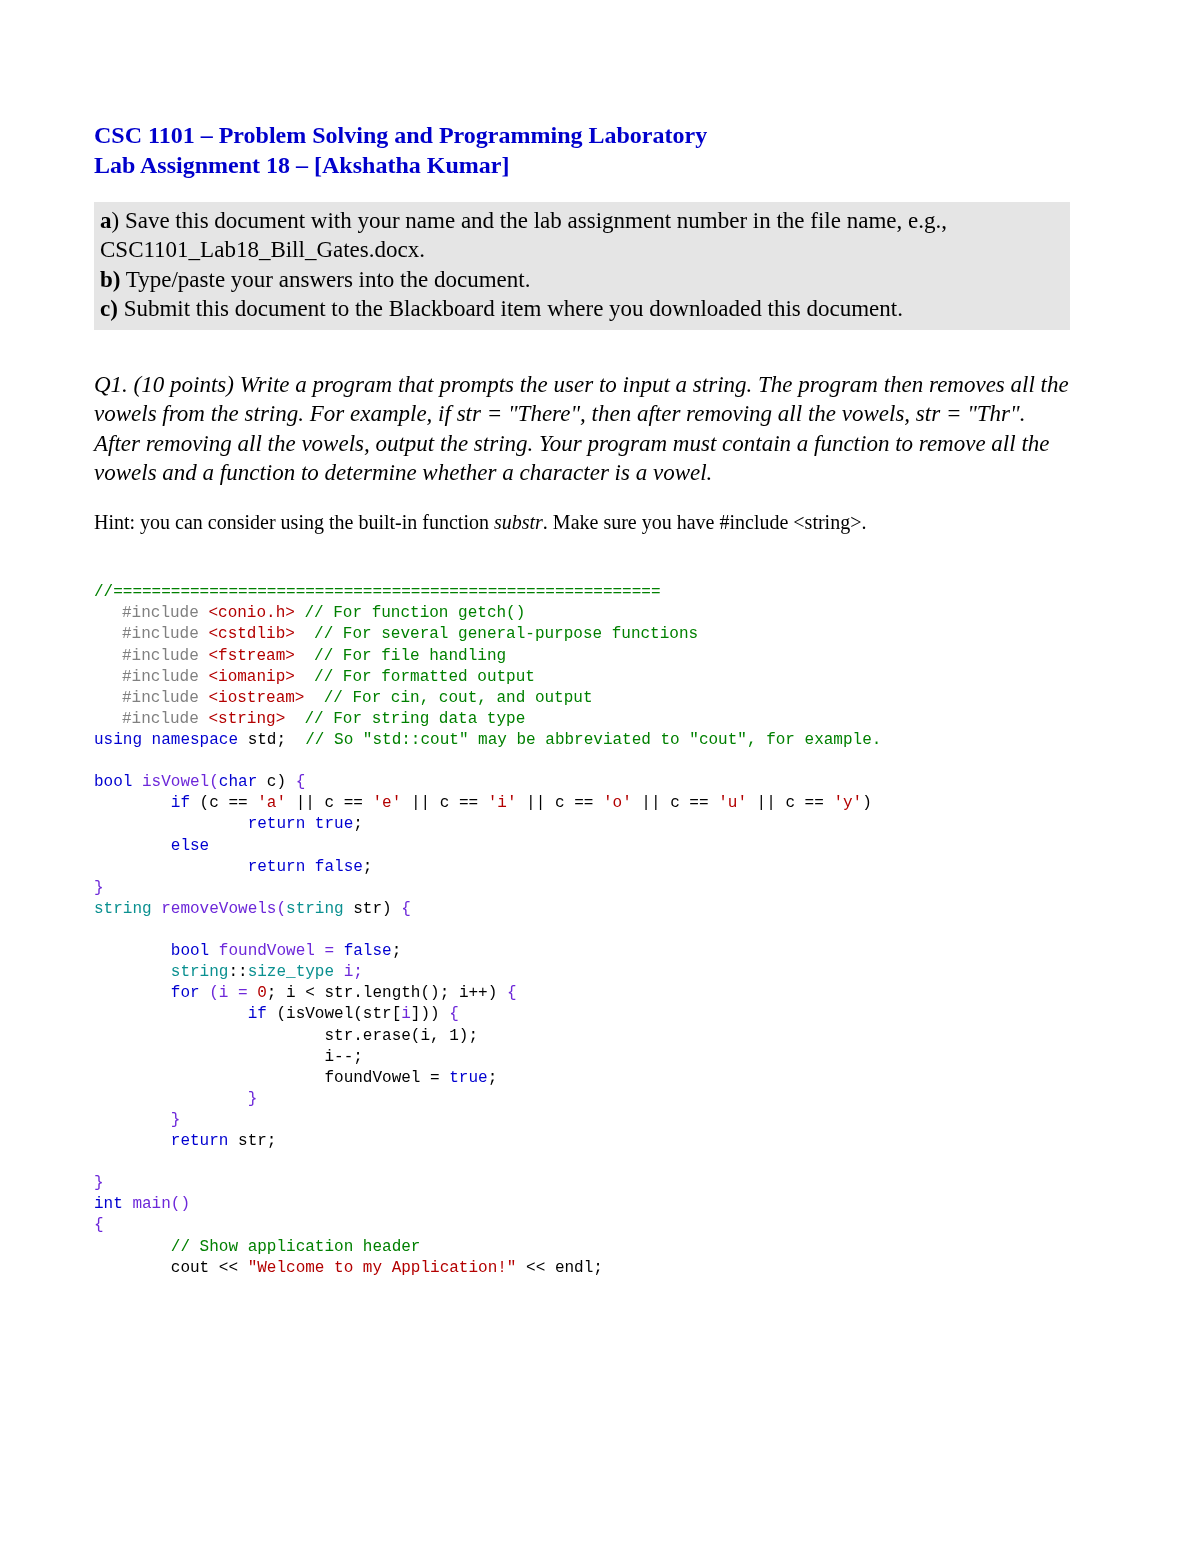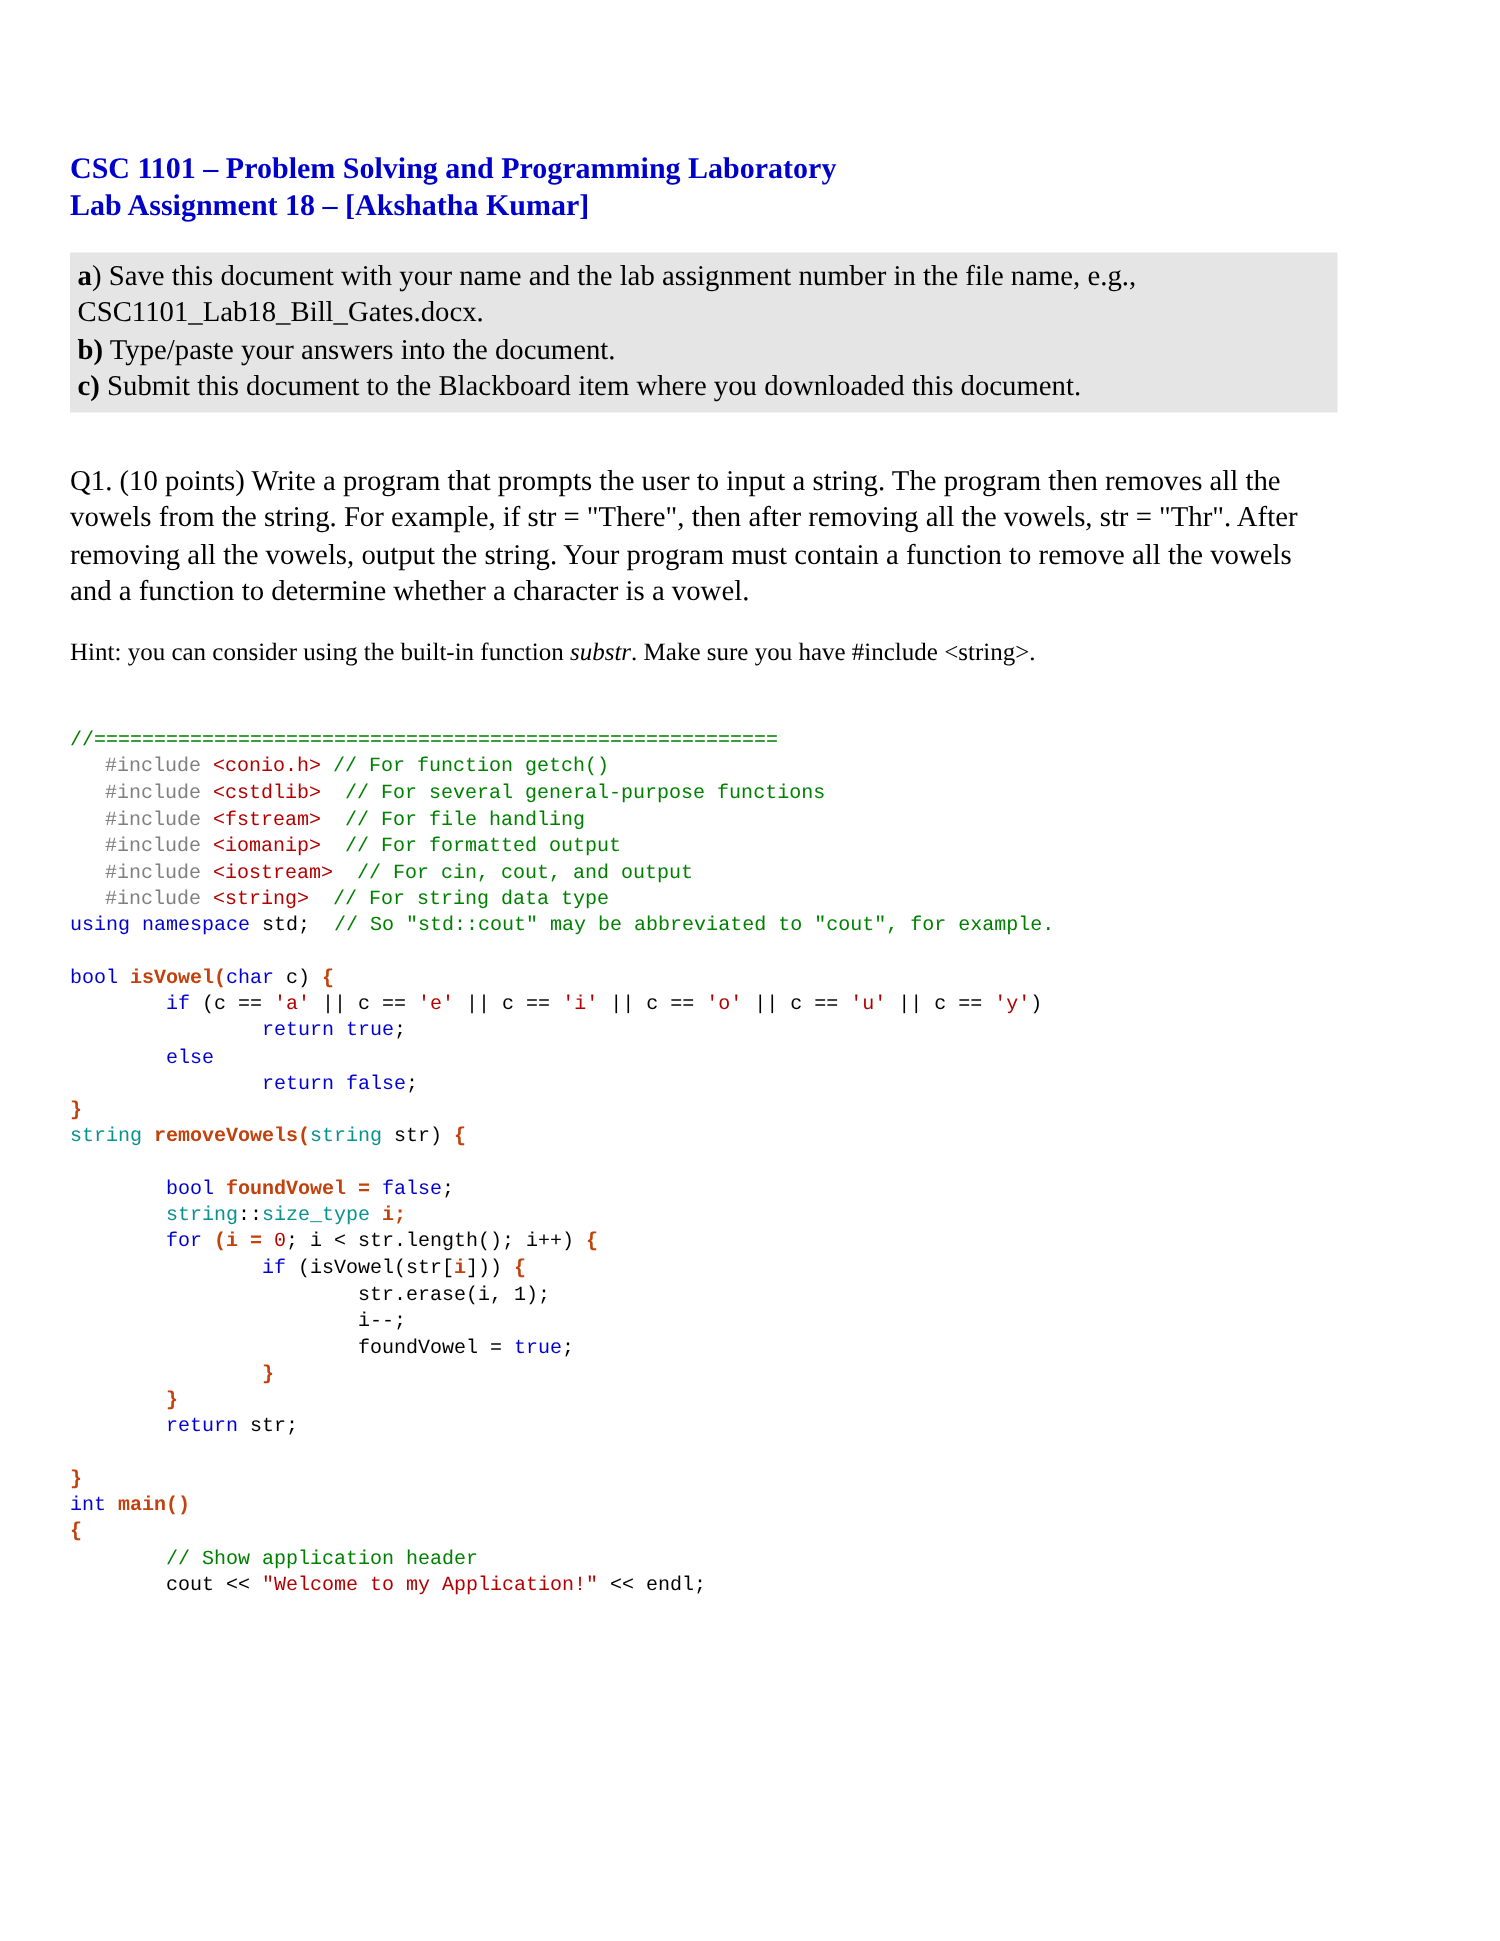--- a/index.html
+++ b/index.html
@@ -3,61 +3,62 @@
 <meta charset="utf-8">
 <style>
   body {
     margin: 0;
     padding: 0;
     background: #fff;
     font-family: "Times New Roman", Times, serif;
     width: 1200px;
   }
   .page {
-    padding: 120px 130px 80px 56px;
+    padding: 120px 130px 80px 94px;
     box-sizing: border-box;
   }
   .header {
     color: #0000cc;
     font-weight: bold;
     font-size: 24px;
     line-height: 1.25;
     margin-bottom: 22px;
   }
   .instructions {
     background: #e5e5e5;
     font-size: 23px;
     line-height: 1.28;
     padding: 4px 6px 6px 6px;
     margin-bottom: 40px;
   }
   .question {
     font-size: 23px;
     line-height: 1.28;
     margin-bottom: 22px;
+    font-style: italic;
   }
   .hint {
     font-size: 20px;
     line-height: 1.28;
     margin-bottom: 26px;
   }
   .italic { font-style: italic; }
   .bold { font-weight: bold; }
   .code {
     font-family: Consolas, "Courier New", monospace;
     font-size: 16px;
     line-height: 1.32;
     white-space: pre;
   }
   .c-green   { color: #008000; }
   .c-gray    { color: #808080; margin-left: 28px; }
   .c-red     { color: #b30000; }
   .c-blue    { color: #0000d0; }
   .c-teal    { color: #0a9090; }
-  .c-black   { color: #c2410c; font-weight: bold; }
+  .c-black   { color: #6d28d9; font-weight: normal; }
   .c-plain   { color: #000; }
 </style>
 </head>
 <body>
 
 <div class="page">
 
   <div class="header">
     <div>CSC 1101 – Problem Solving and Programming Laboratory</div>
     <div>Lab Assignment 18 – [Akshatha Kumar]</div>

